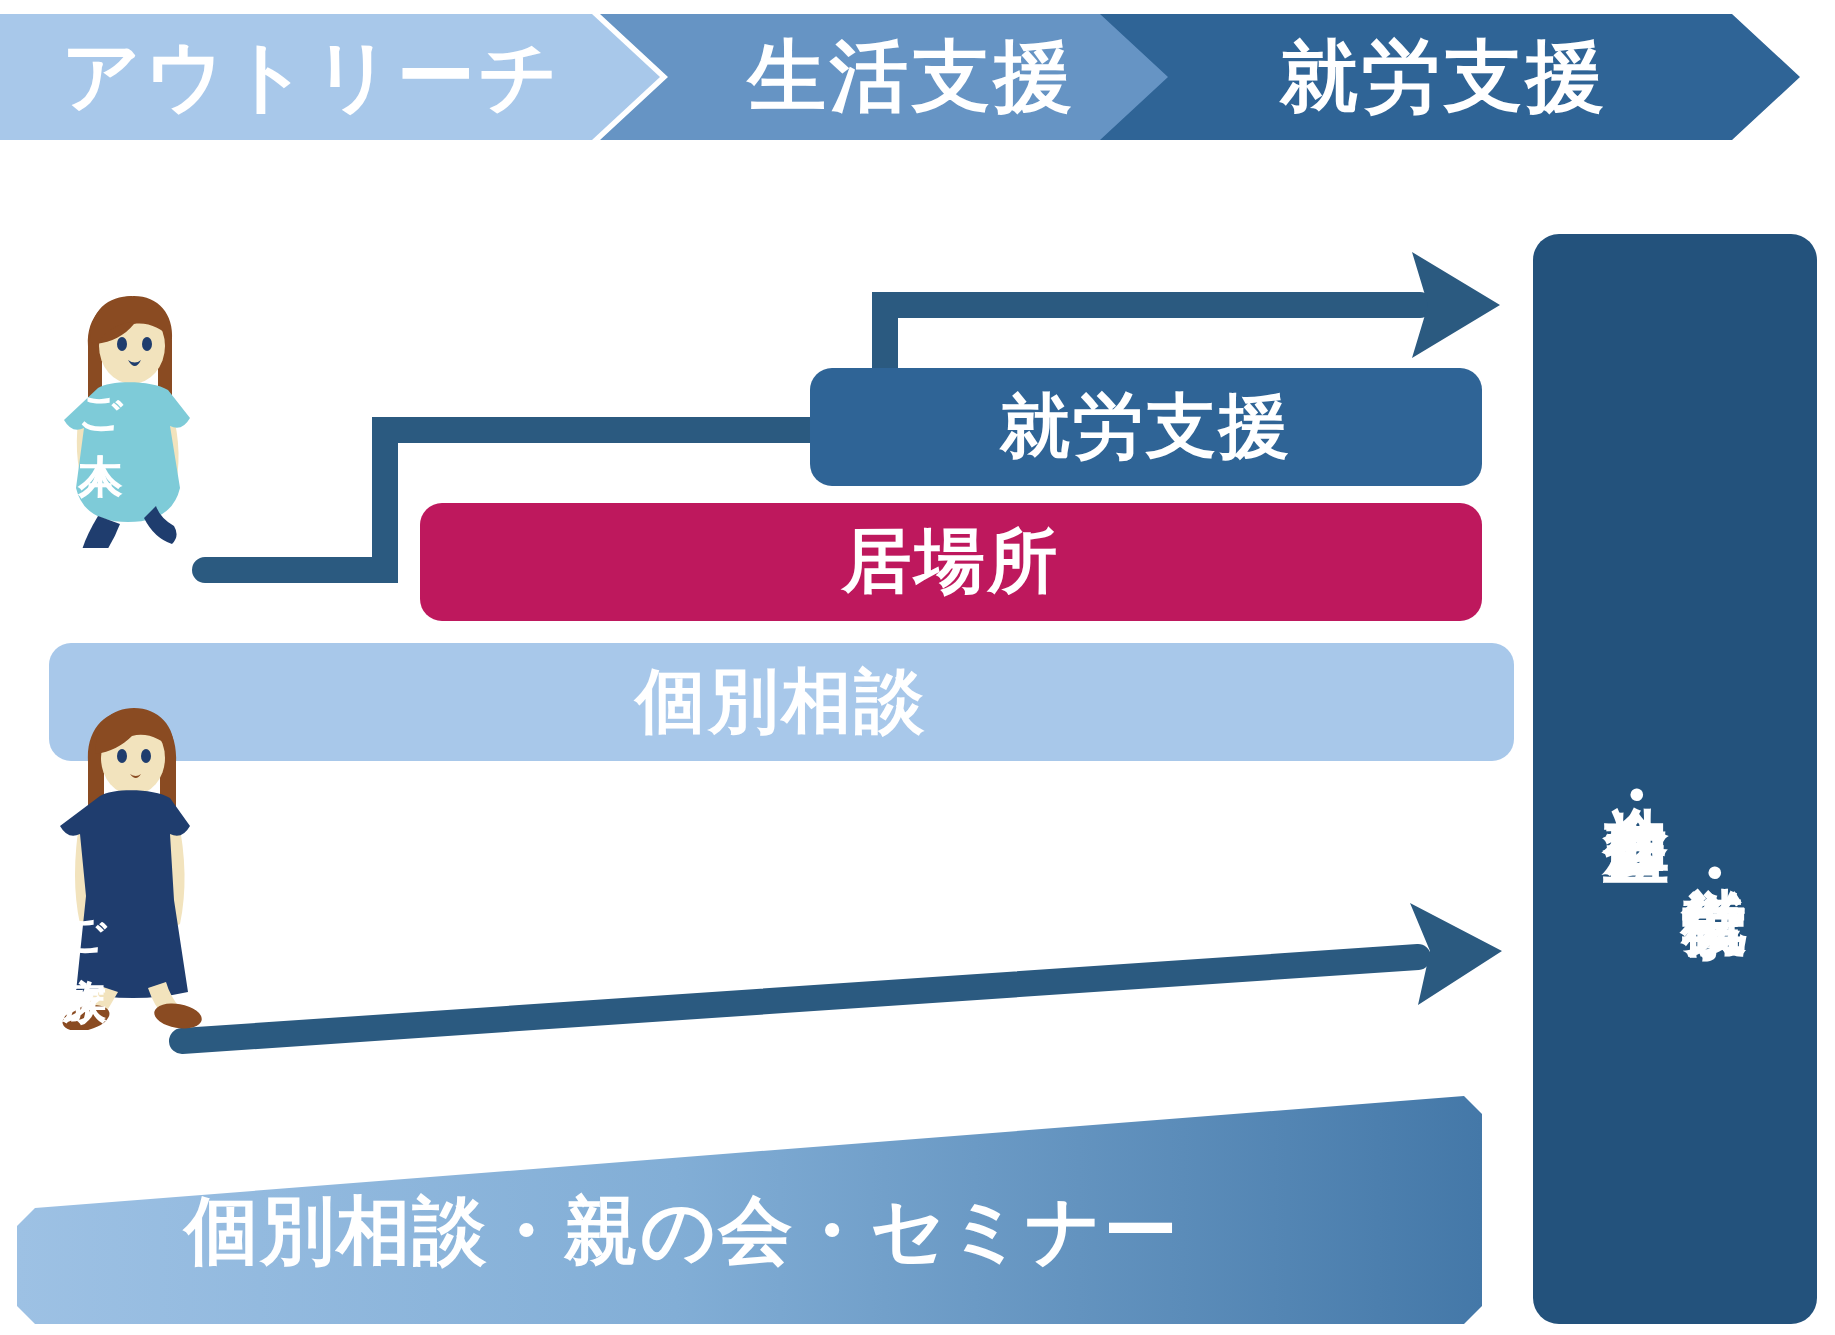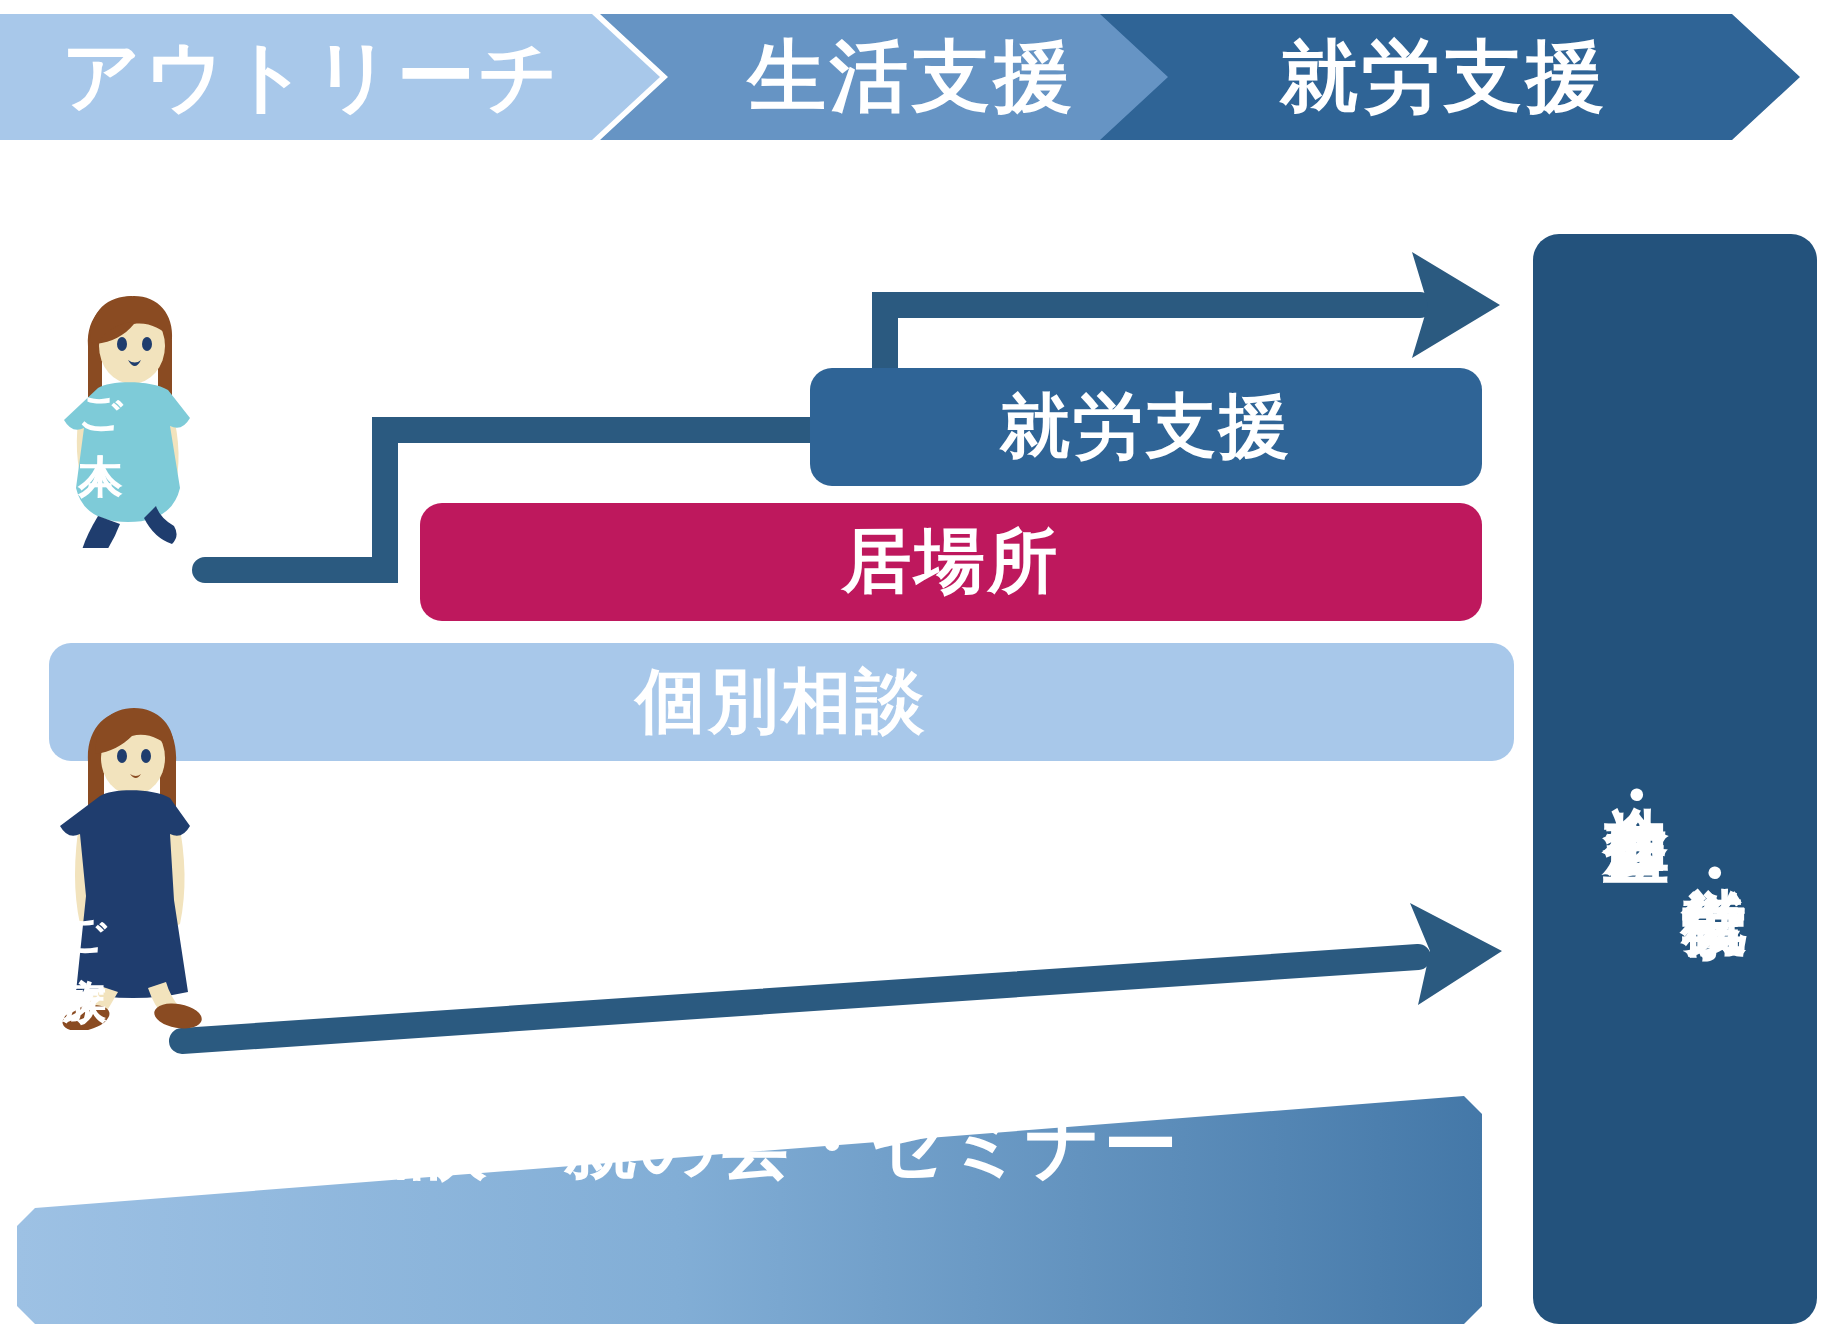--- a/index.html
+++ b/index.html
@@ -41,21 +41,21 @@
   .bar-consult{left:17px; top:643px; width:1465px;height:118px; background:#a8c8ea;margin-left:32px;}
 
   
   .wedge{
     position:absolute;left:17px;top:1096px;width:1465px;height:228px;
     background:linear-gradient(90deg,#9dc1e4 0%,#82aed6 45%,#4478a8 100%);
     clip-path:polygon(18px 112px, 1447px 0px, 1465px 18px, 1465px 210px, 1447px 228px, 18px 228px, 0px 210px, 0px 130px);
   }
   .wedge-label{
     position:absolute;left:17px;top:1096px;width:1330px;height:228px;
-    display:flex;align-items:flex-start;justify-content:center;
+    display:flex;align-items:flex-end;justify-content:center;
     color:#ffffff;font-size:74px;font-weight:700;letter-spacing:2px;white-space:nowrap;
     padding-bottom:42px;box-sizing:border-box;
   }
 
   
   .panel{
     position:absolute;left:1533px;top:234px;width:284px;height:1090px;
     background:#23527c;border-radius:26px;
   }
   .panel-text{

